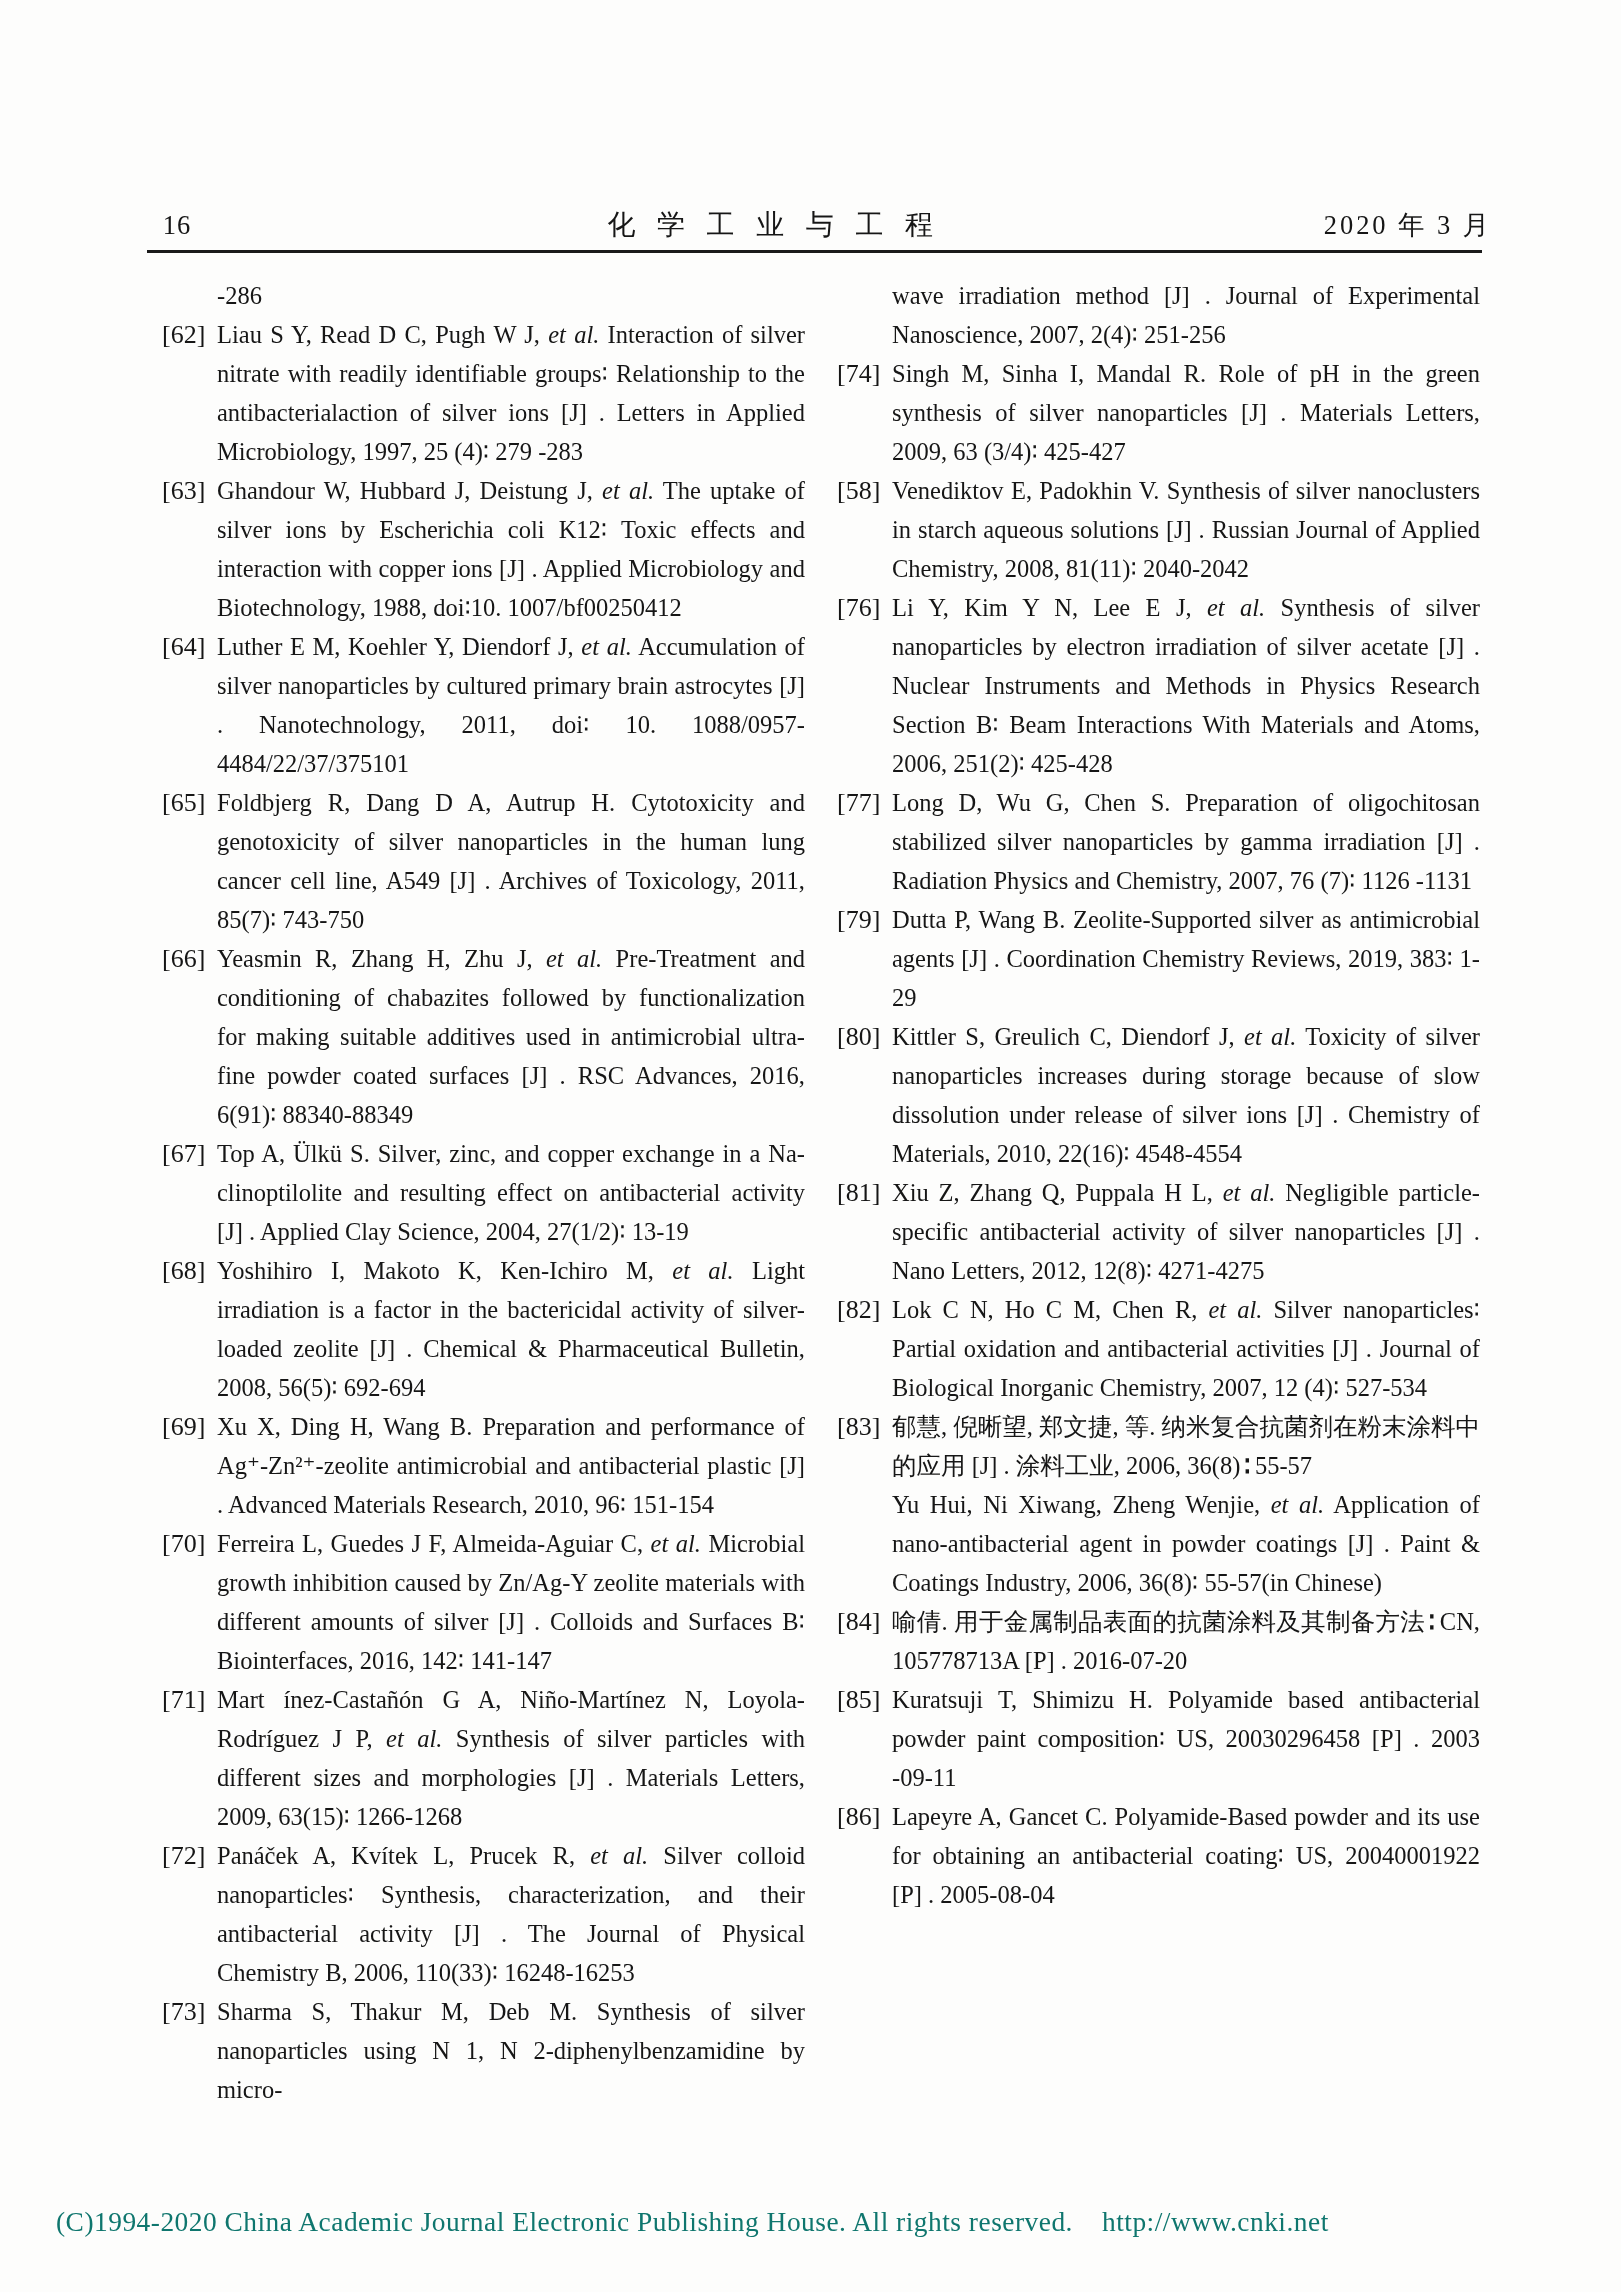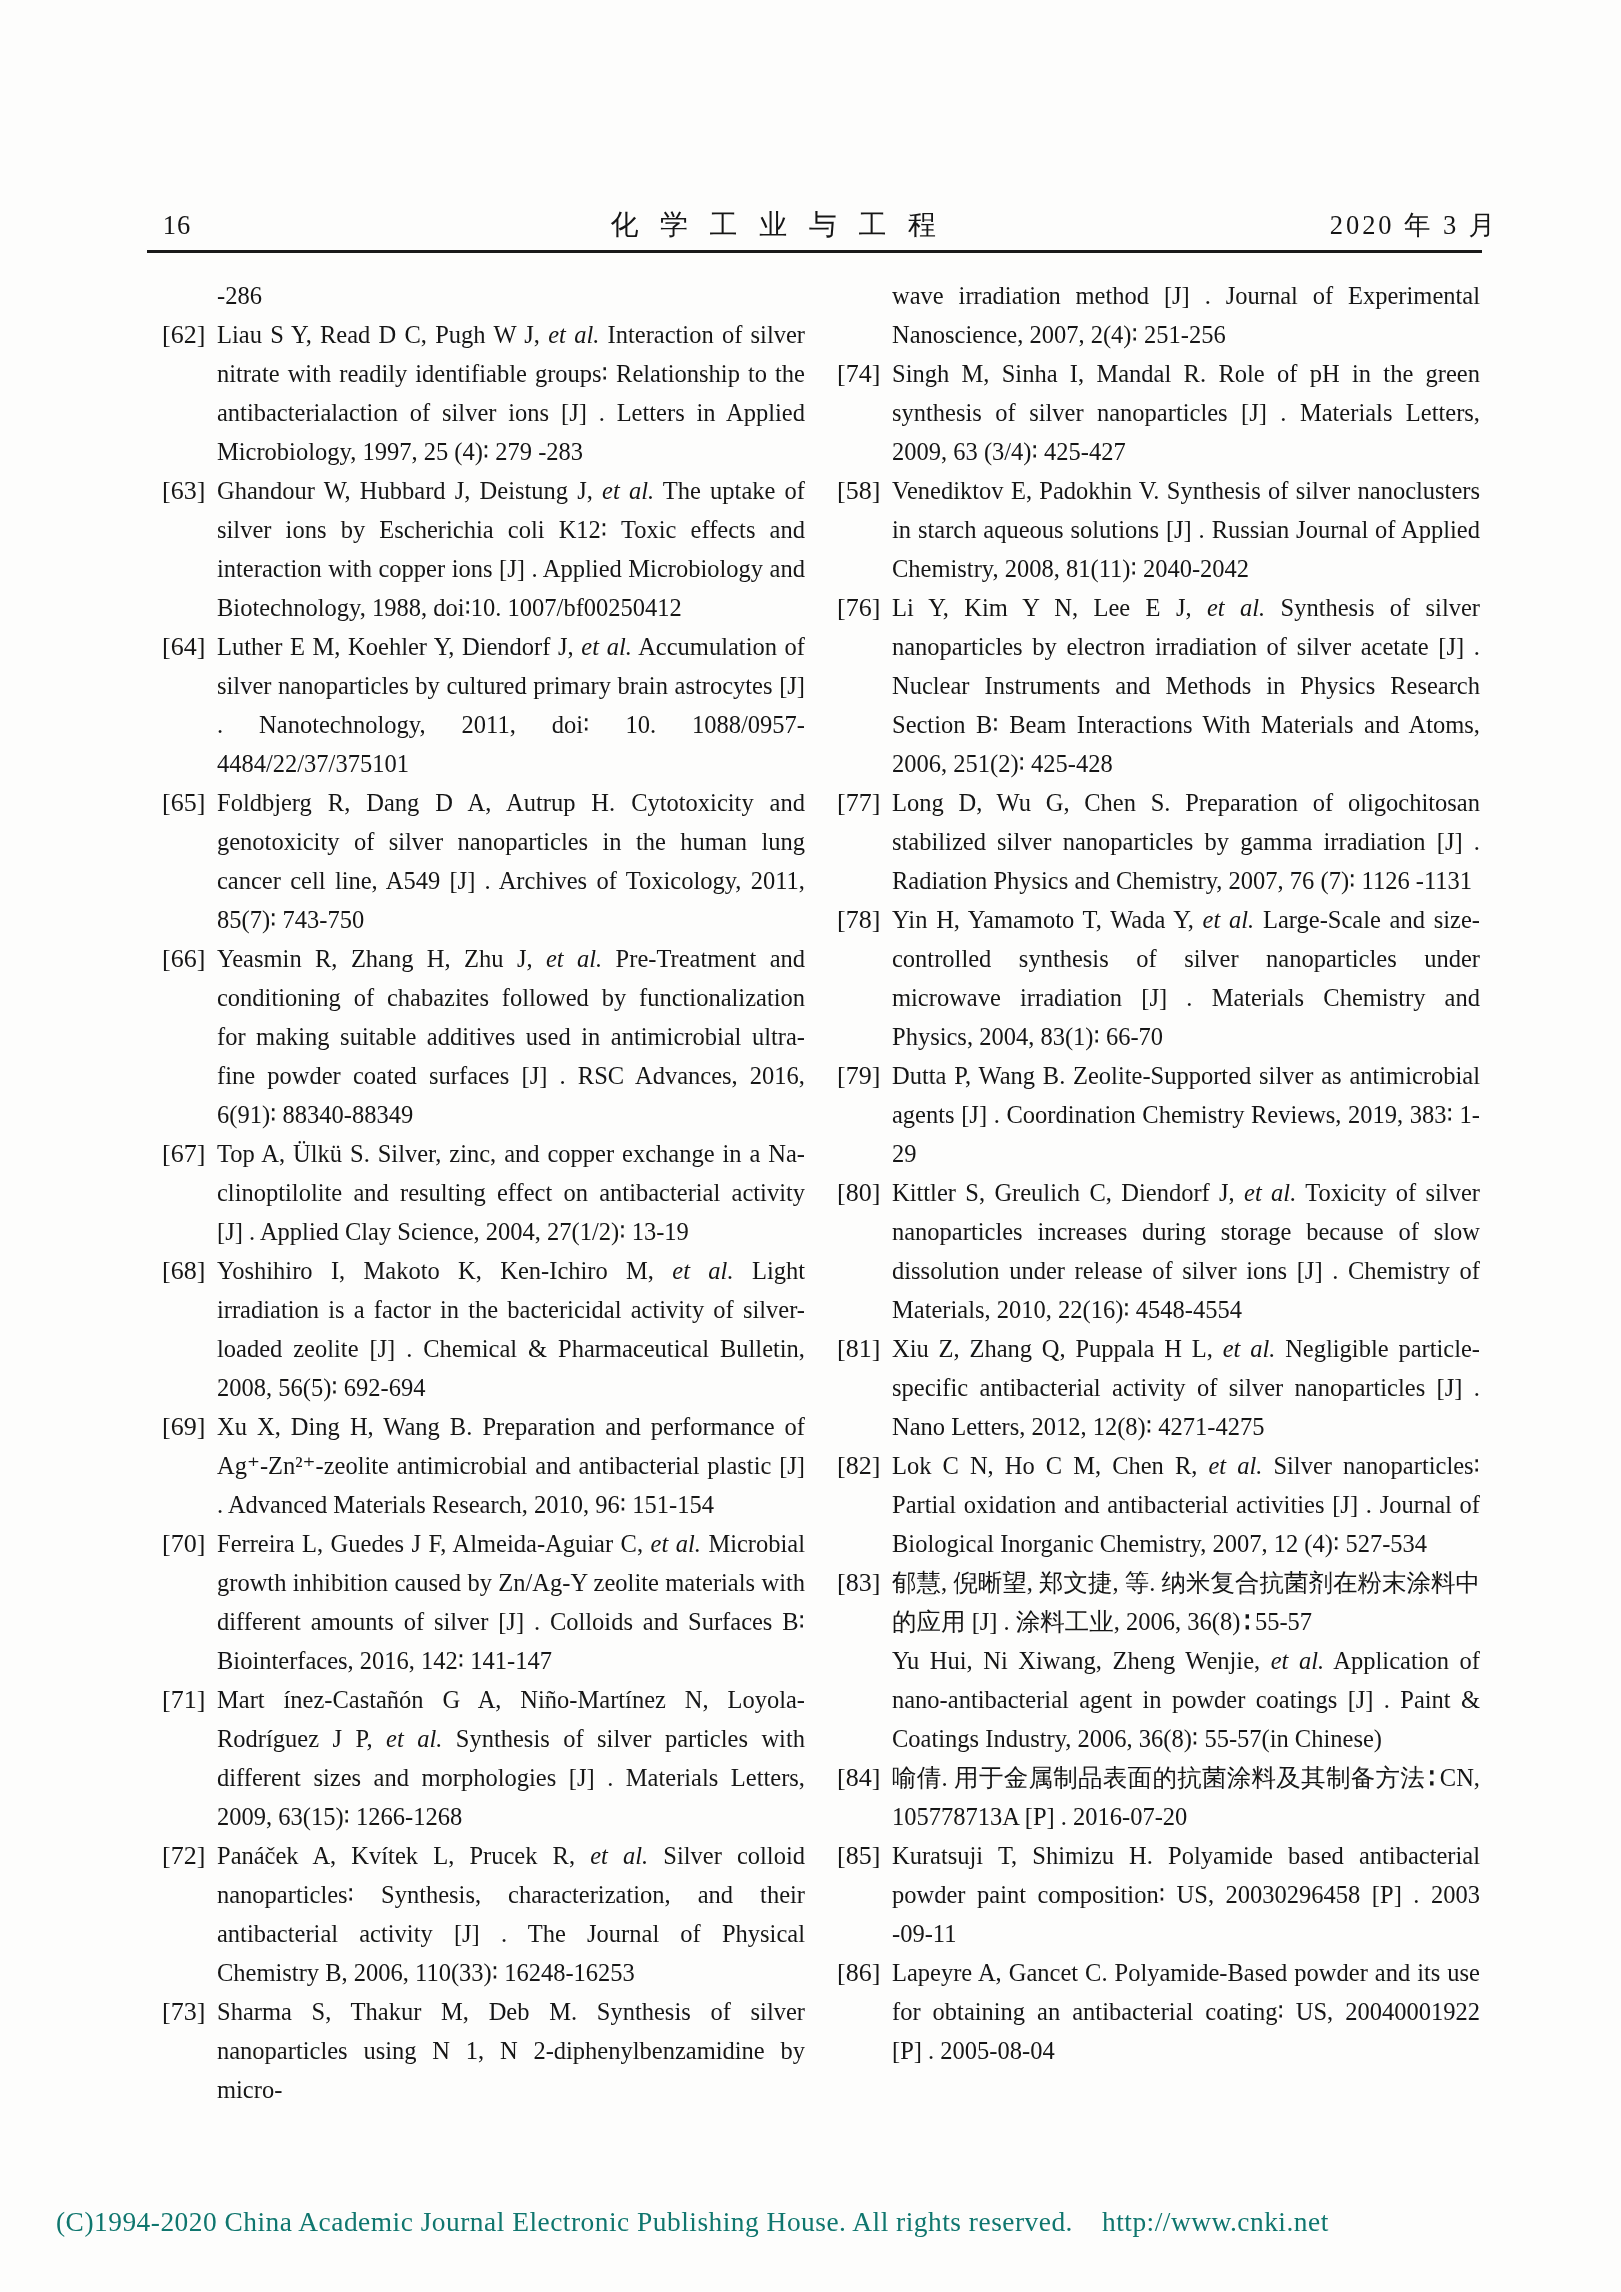--- a/index.html
+++ b/index.html
@@ -6,21 +6,21 @@
   .page{
     position:relative;
     width:1621px;height:2293px;
     margin:0 auto;
     background:#fdfdfc;
     font-family:"Liberation Serif","DejaVu Serif",serif;
     color:#161616;
     overflow:hidden;
   }
   .header{
-    position:absolute;left:147px;right:123px;top:206px;
+    position:absolute;left:147px;right:129px;top:206px;
     display:flex;align-items:baseline;justify-content:space-between;
     font-size:26.5px;
   }
   .page-num{margin-left:15.7px;letter-spacing:1px;}
   .journal-title{letter-spacing:21.6px;font-size:28px;transform:translateX(23.5px);}
   .issue-date{letter-spacing:2.9px;}
   .rule{
     position:absolute;left:147px;right:139px;top:250px;height:2.9px;
     background:#1a1a1a;
   }
@@ -168,26 +168,20 @@
             <p>Li Y, Kim Y N, Lee E J, <i>et al.</i> Synthesis of silver nanoparticles by electron irradiation of silver acetate [J] . Nuclear Instruments and Methods in Physics Research Section B∶ Beam Interactions With Materials and Atoms, 2006, 251(2)∶ 425-428</p>
           </div>
         </div>
         <div class="ref">
           <span class="ref-num">[77]</span>
           <div class="ref-body">
             <p>Long D, Wu G, Chen S. Preparation of oligochitosan stabilized silver nanoparticles by gamma irradiation [J] . Radiation Physics and Chemistry, 2007, 76 (7)∶ 1126 -1131</p>
           </div>
         </div>
         <div class="ref">
-          <span class="ref-num">[78]</span>
-          <div class="ref-body">
-            <p>Yin H, Yamamoto T, Wada Y, <i>et al.</i> Large-Scale and size-controlled synthesis of silver nanoparticles under microwave irradiation [J] . Materials Chemistry and Physics, 2004, 83(1)∶ 66-70</p>
-          </div>
-        </div>
-        <div class="ref">
           <span class="ref-num">[79]</span>
           <div class="ref-body">
             <p>Dutta P, Wang B. Zeolite-Supported silver as antimicrobial agents [J] . Coordination Chemistry Reviews, 2019, 383∶ 1-29</p>
           </div>
         </div>
         <div class="ref">
           <span class="ref-num">[80]</span>
           <div class="ref-body">
             <p>Kittler S, Greulich C, Diendorf J, <i>et al.</i> Toxicity of silver nanoparticles increases during storage because of slow dissolution under release of silver ions [J] . Chemistry of Materials, 2010, 22(16)∶ 4548-4554</p>
           </div>

